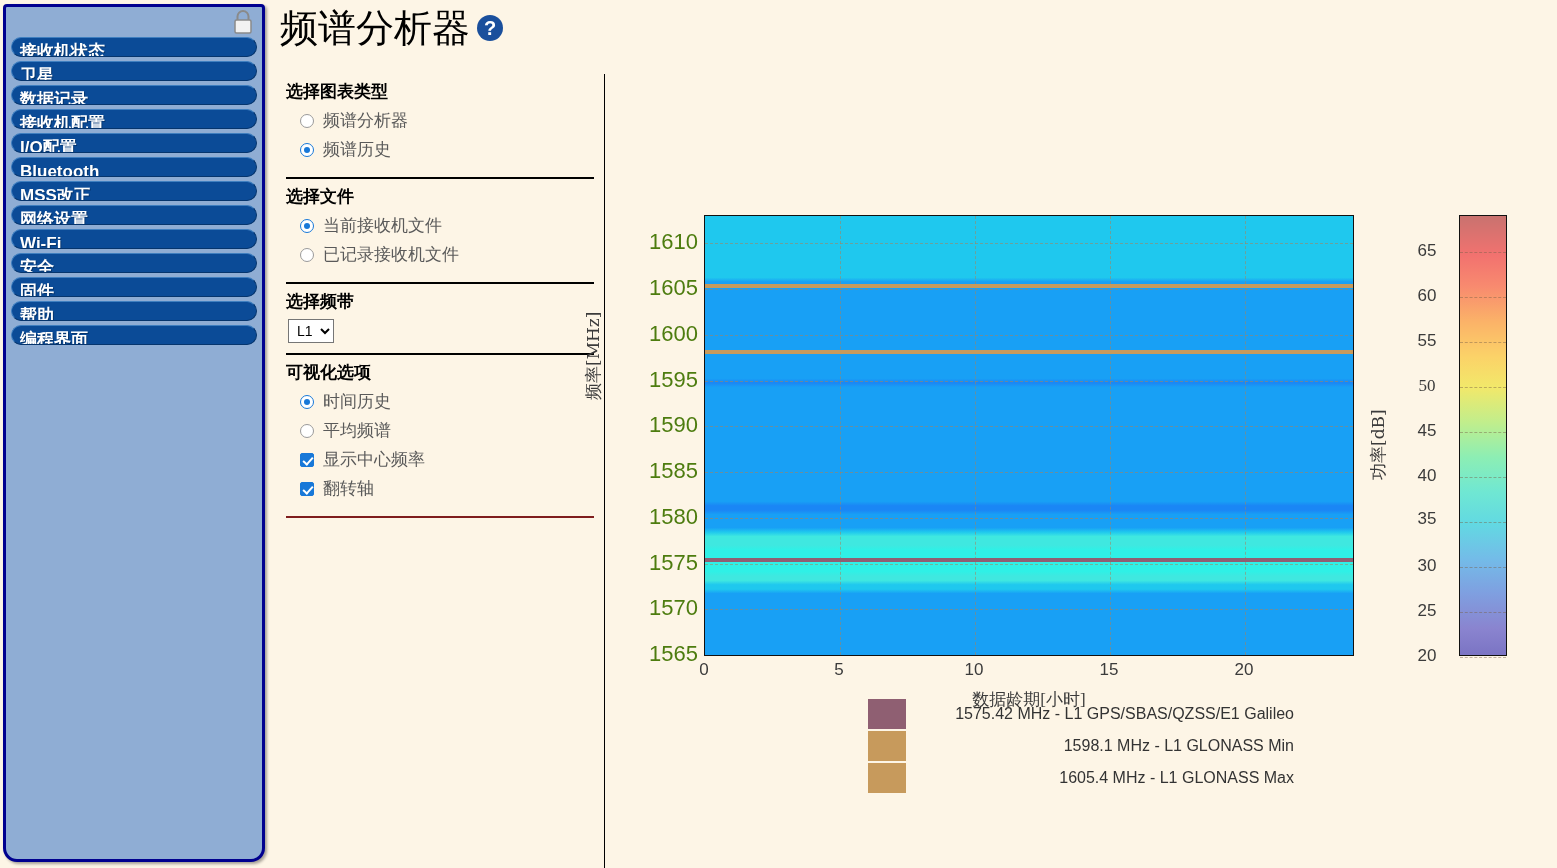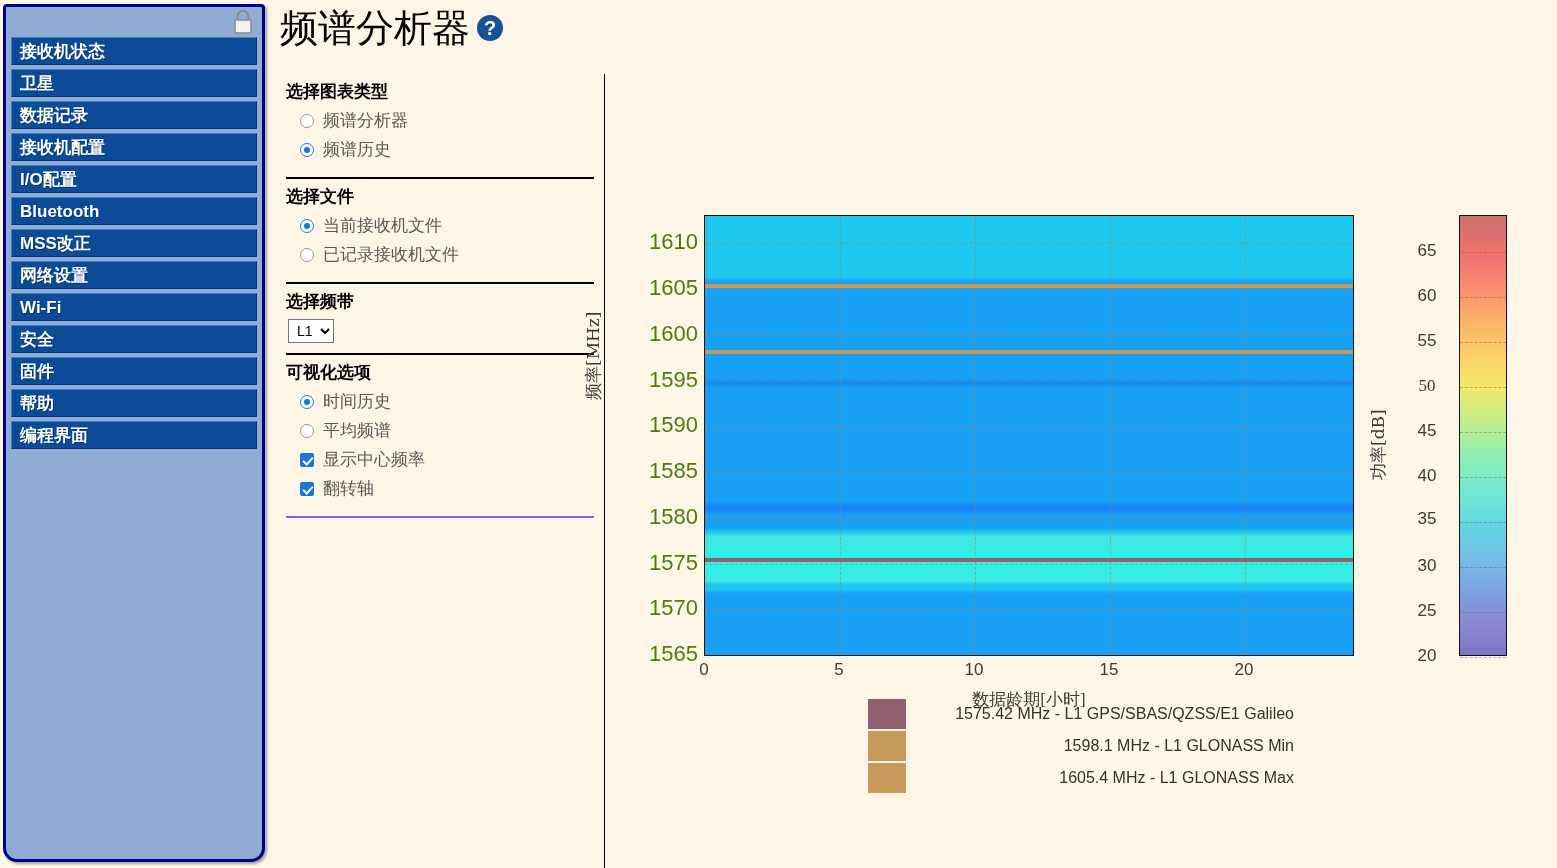--- a/index.html
+++ b/index.html
@@ -22,32 +22,33 @@
   }
   #sidebar-top{height:30px;position:relative;}
   #lock-icon{position:absolute;right:8px;top:2px;width:22px;height:26px;}
   .menu-list{list-style:none;margin:0;padding:0 5px;}
   .menu-item{
     background:#0b4b97;
     color:#ffffff;
     font-weight:bold;
     font-size:17px;
     line-height:28px;
-    height:28px;
+    height:20px;
     padding-left:8px;
     margin-bottom:4px;
     border-top:1px solid #3f7fc0;
     border-left:1px solid #3f7fc0;
     border-right:1px solid #06356d;
     border-bottom:1px solid #06356d;
     box-sizing:border-box;
     cursor:pointer;
     white-space:nowrap;
     overflow:hidden;
     text-shadow:1px 1px 0 #06356d;
+    border-radius:11px;
   }
 
   
   #page-title-row{
     position:absolute;left:280px;top:0px;height:56px;
     display:flex;align-items:center;
   }
   #page-title{
     font-family:"DejaVu Serif", serif;
     font-size:38px;color:#000;line-height:1;
@@ -58,21 +59,21 @@
   #options-panel{
     position:absolute;left:286px;top:80px;width:308px;
     font-size:15px;color:#333;
   }
   #vert-divider{
     position:absolute;left:604px;top:74px;width:1px;height:794px;
     background:#000;
   }
   .opt-group{padding-bottom:10px;}
   .opt-group + .opt-group{border-top:2px solid #000;padding-top:6px;}
-  .opt-group.last{border-bottom:2px solid #8b5cf6;}
+  .opt-group.last{border-bottom:2px solid #7f1d1d;}
   .group-title{
     font-family:"DejaVu Serif", serif;
     font-weight:bold;font-size:17px;color:#000;
     margin:0 0 6px 0;
   }
   .opt-row{
     display:flex;align-items:center;
     margin:0 0 6px 14px;
     cursor:pointer;
   }

